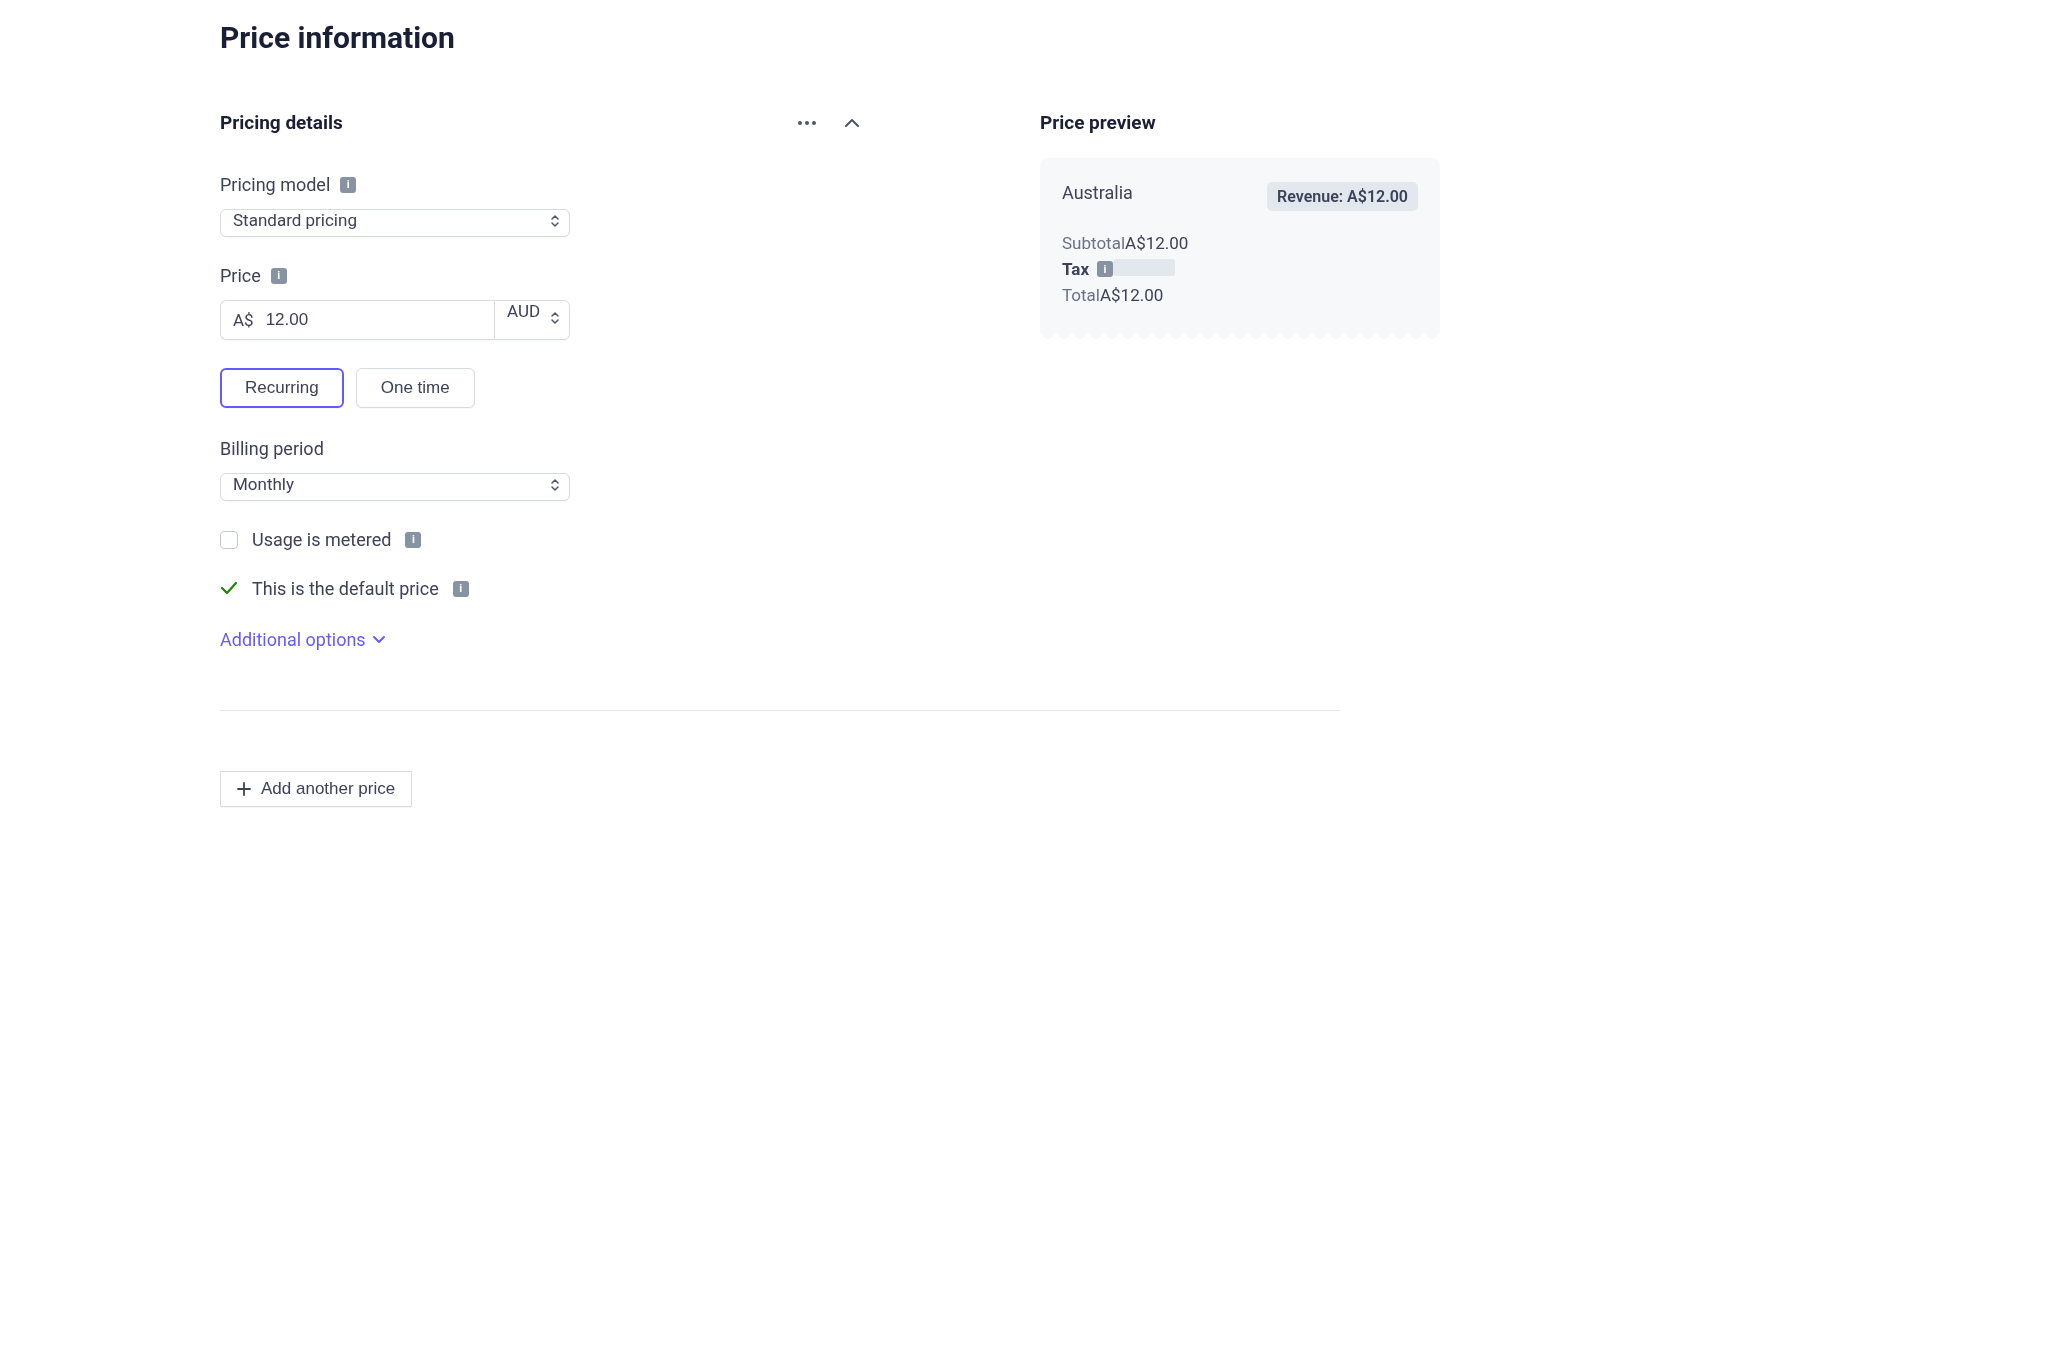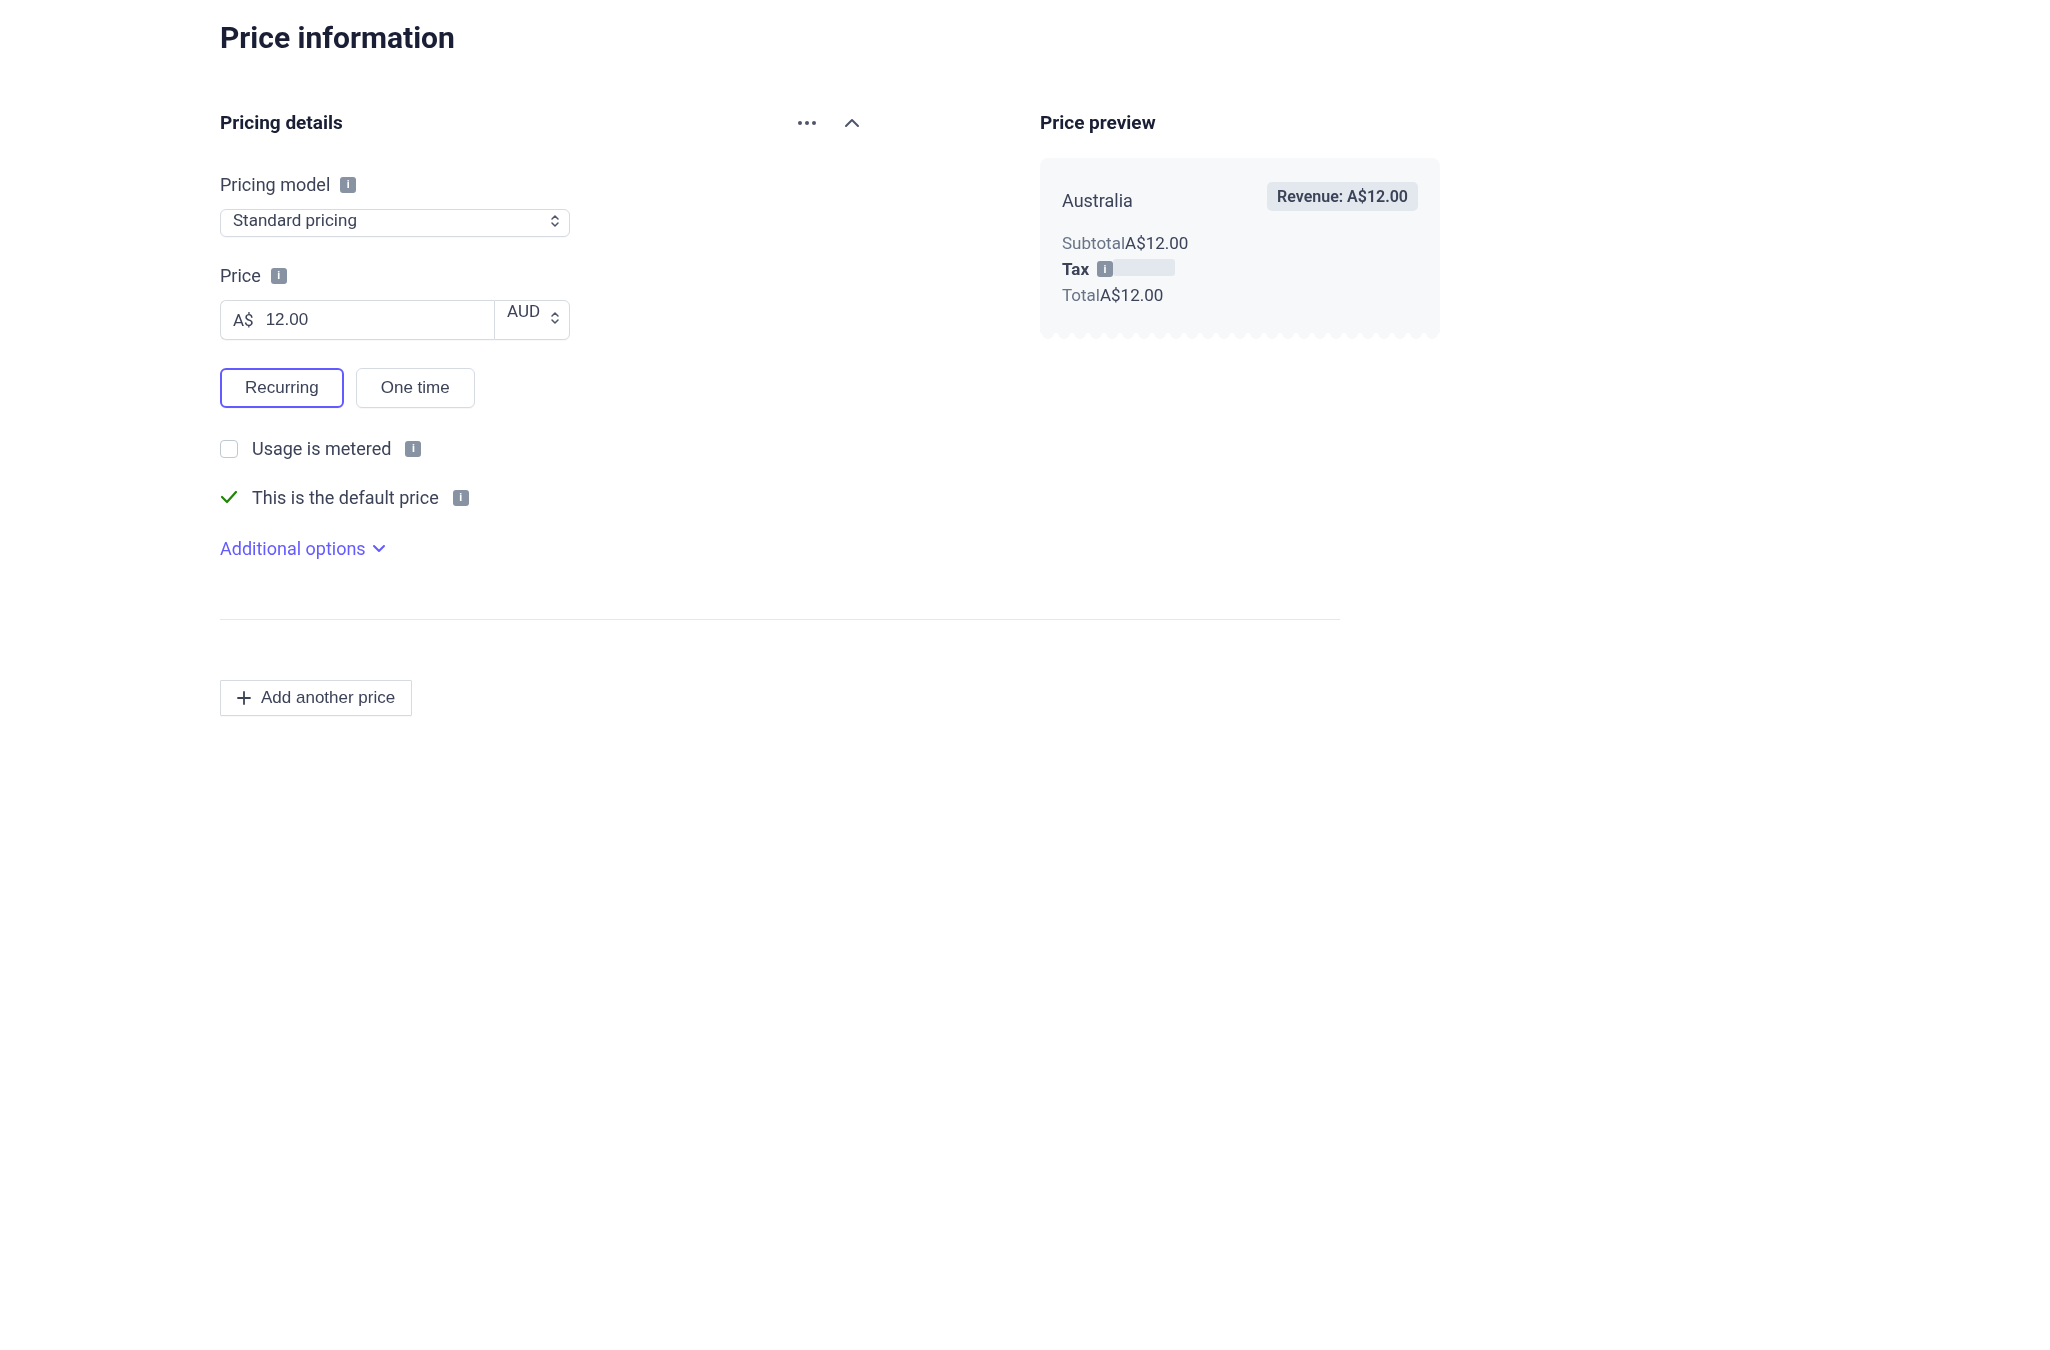--- a/index.html
+++ b/index.html
@@ -240,21 +240,21 @@
       left: 0;
       right: 0;
       bottom: -6px;
       height: 12px;
       background-image: radial-gradient(circle at 8px 0, transparent 6px, #ffffff 6px);
       background-size: 16px 12px;
       background-repeat: repeat-x;
     }
     .preview-header {
       display: flex;
-      align-items: flex-end;
+      align-items: flex-start;
       justify-content: space-between;
       margin-bottom: 22px;
     }
     .preview-country {
       font-size: 18px;
       color: #3c4257;
     }
     .revenue-badge {
       background: #e3e8ee;
       border-radius: 5px;
@@ -354,20 +354,33 @@
         </div>
       </div>
     </div>
 
 
     <div class="toggle-group">
       <button class="toggle-btn active">Recurring</button>
       <button class="toggle-btn">One time</button>
     </div>
 
+    <div class="field-group">
+      <div class="field-label">
+        <span>Billing period</span>
+      </div>
+      <div class="select-wrap">
+        <div class="select-input">Monthly</div>
+        <span class="select-chevrons">
+          <svg width="10" height="16" viewBox="0 0 10 16" fill="none">
+              <path d="M2 6 L5 3 L8 6 M2 10 L5 13 L8 10" stroke="#4f566b" stroke-width="1.5" stroke-linecap="round" stroke-linejoin="round"></path>
+            </svg>
+        </span>
+      </div>
+    </div>
 
     <div class="checkbox-row">
       <div class="checkbox-box"></div>
       <span>Usage is metered</span>
       <span class="info-icon">i</span>
     </div>
 
     <div class="default-row">
       <span>
         <svg width="18" height="14" viewBox="0 0 18 14" fill="none">

